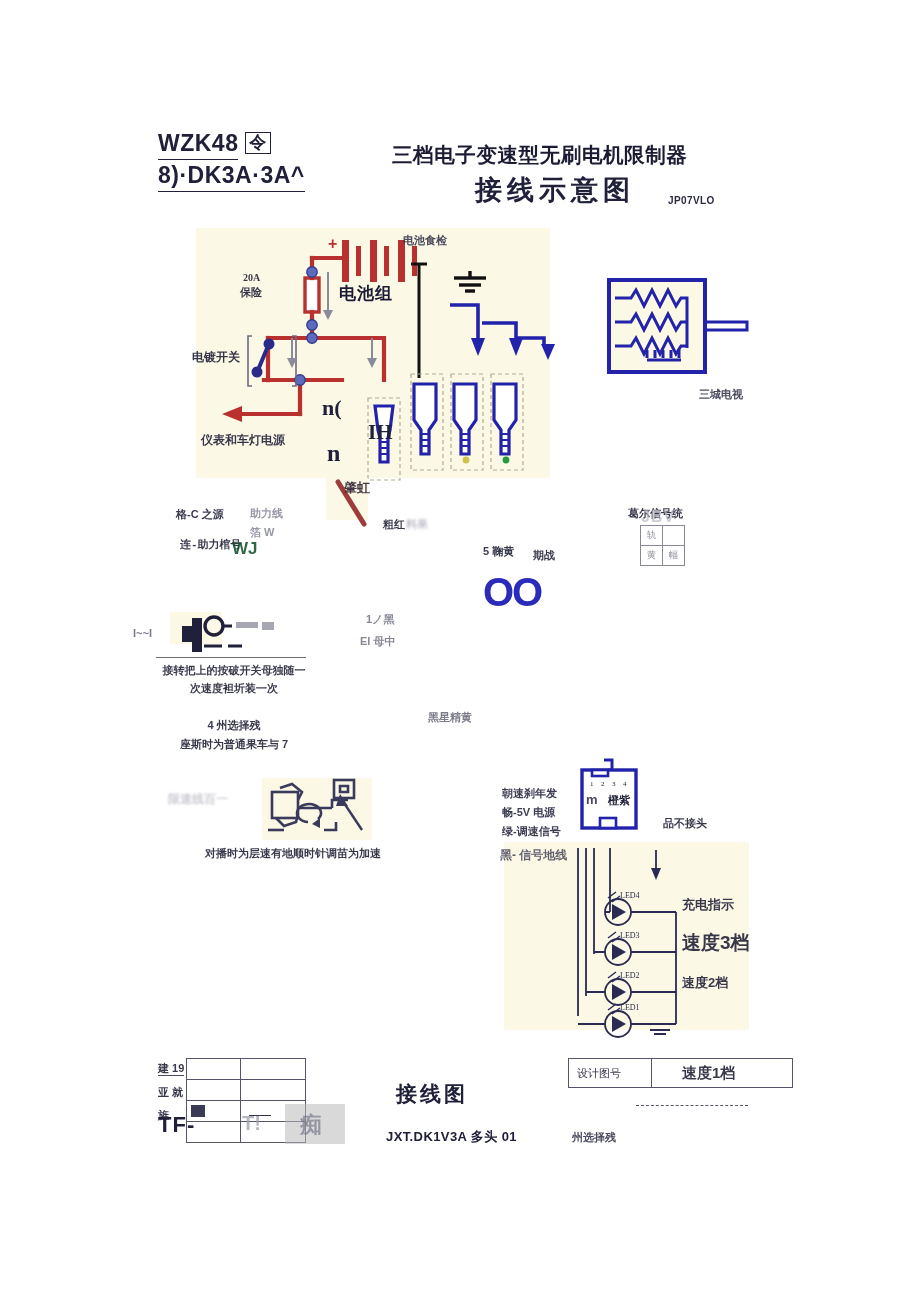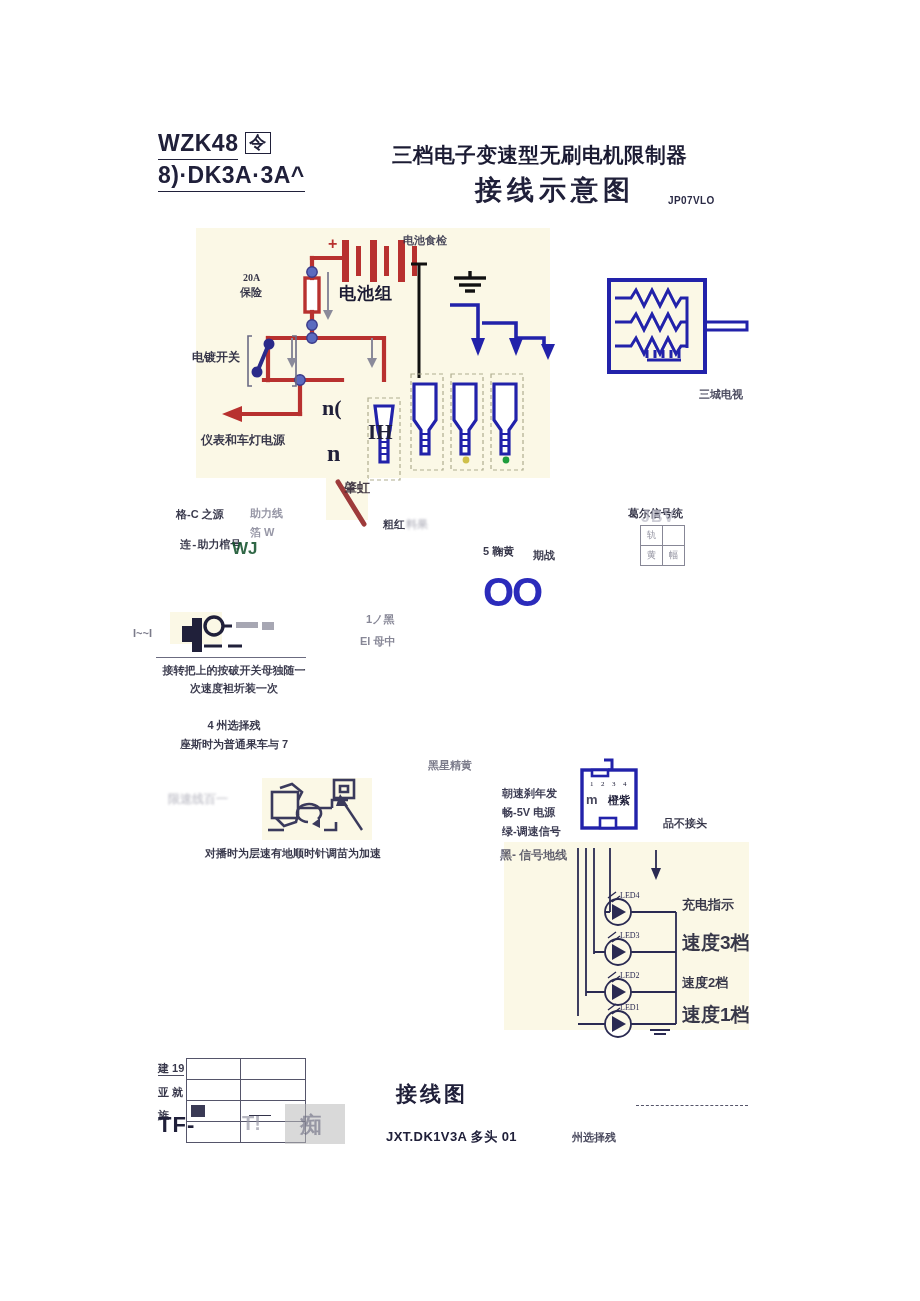--- a/index.html
+++ b/index.html
@@ -288,21 +288,21 @@
 </svg>
 </div>
 <div class="abs" style="left:156px;top:657px;width:150px;border-top:1.5px solid #6b6b80;"></div>
 <div class="abs lbl bold ctr nsel blur1" style="left:146px;top:663px;width:176px;">接转把上的按破开关母独随一</div>
 <div class="abs lbl bold ctr nsel blur1" style="left:146px;top:681px;width:176px;">次速度袒圻装一次</div>
 <div class="abs lbl bold ctr nsel blur1" style="left:146px;top:718px;width:176px;">4 州选择残</div>
 <div class="abs lbl bold ctr nsel blur1" style="left:146px;top:737px;width:176px;">座斯时为普通果车与 7</div>
 
 <div class="abs lbl nsel blur2" style="left:366px;top:612px;color:#55556b;">1ノ黑</div>
 <div class="abs lbl nsel blur2" style="left:360px;top:634px;color:#55556b;">El 母中</div>
-<div class="abs lbl bold nsel blur2" style="left:428px;top:710px;color:#44445a;margin-top:48px;">黑星精黄</div>
+<div class="abs lbl bold nsel blur2" style="left:428px;top:710px;color:#44445a;">黑星精黄</div>
 
 <div class="abs lbl nsel blur3" style="left:168px;top:792px;font-size:12px;color:#9a9aa8;">限速线百一</div>
 <div class="abs" style="left:262px;top:778px;">
 <svg width="115" height="68" viewBox="0 0 115 68">
   <rect x="0" y="0" width="110" height="62" fill="#fbf8e6"></rect>
   <g stroke="#3a3a5c" stroke-width="2.6" fill="none">
     <rect x="10" y="14" width="26" height="26"></rect>
     <path d="M18,10 L30,6 L40,14 L36,22"></path>
     <path d="M14,40 L22,48 L34,44 L36,36"></path>
     <path d="M36,30 L70,30"></path>
@@ -403,21 +403,21 @@
     <text x="48" y="92">LED3</text>
     <text x="48" y="132">LED2</text>
     <text x="48" y="164">LED1</text>
   </g>
 </svg>
 </div>
 
 <div class="abs lbl bold nsel blur1" style="left:682px;top:898px;font-size:13px;">充电指示</div>
 <div class="abs lbl bold nsel blur1" style="left:682px;top:936px;font-size:19px;">速度3档</div>
 <div class="abs lbl bold nsel blur1" style="left:682px;top:976px;font-size:13px;">速度2档</div>
-<div class="abs lbl bold nsel blur1" style="left:682px;top:1008px;font-size:19px;">速度1档</div>
+<div class="abs lbl bold nsel blur1" style="left:682px;top:1066px;font-size:15px;">速度1档</div>
 
 <table class="abs grid" id="blk-left">
   <tbody>
       <tr>
         <td class="c1"></td>
         <td class="c2"></td>
       </tr>
   <tr>
         <td class="c1"></td>
         <td class="c2"></td>
@@ -442,16 +442,20 @@
 <div class="abs nsel" id="tf-mark">TF-</div>
 <div class="abs gray-blob" style="left:285px;top:1104px;width:60px;height:40px;opacity:.55;"></div>
 <div class="abs nsel" style="left:300px;top:1110px;font-size:22px;color:#6b6b80;opacity:.6;">痴</div>
 <div class="abs nsel blur2" style="left:242px;top:1112px;font-size:20px;color:#9a9aa8;">T!</div>
 
 <div class="abs nsel" id="dwg-title">接线图</div>
 <div class="abs nsel" id="dwg-no">JXT.DK1V3A 多头 01</div>
 
 <table class="abs grid" id="tb-right">
   <tbody>
+  <tr>
+    <td class="k">设计图号</td>
+    <td class="v"></td>
+  </tr>
 </tbody>
   </table>
 <div class="abs nsel" style="left:636px;top:1105px;width:112px;border-top:1.2px dashed #55556a;"></div>
 <div class="abs lbl bold nsel blur1" id="tb-bottom-k">州选择残</div>
 
 </body></html>

